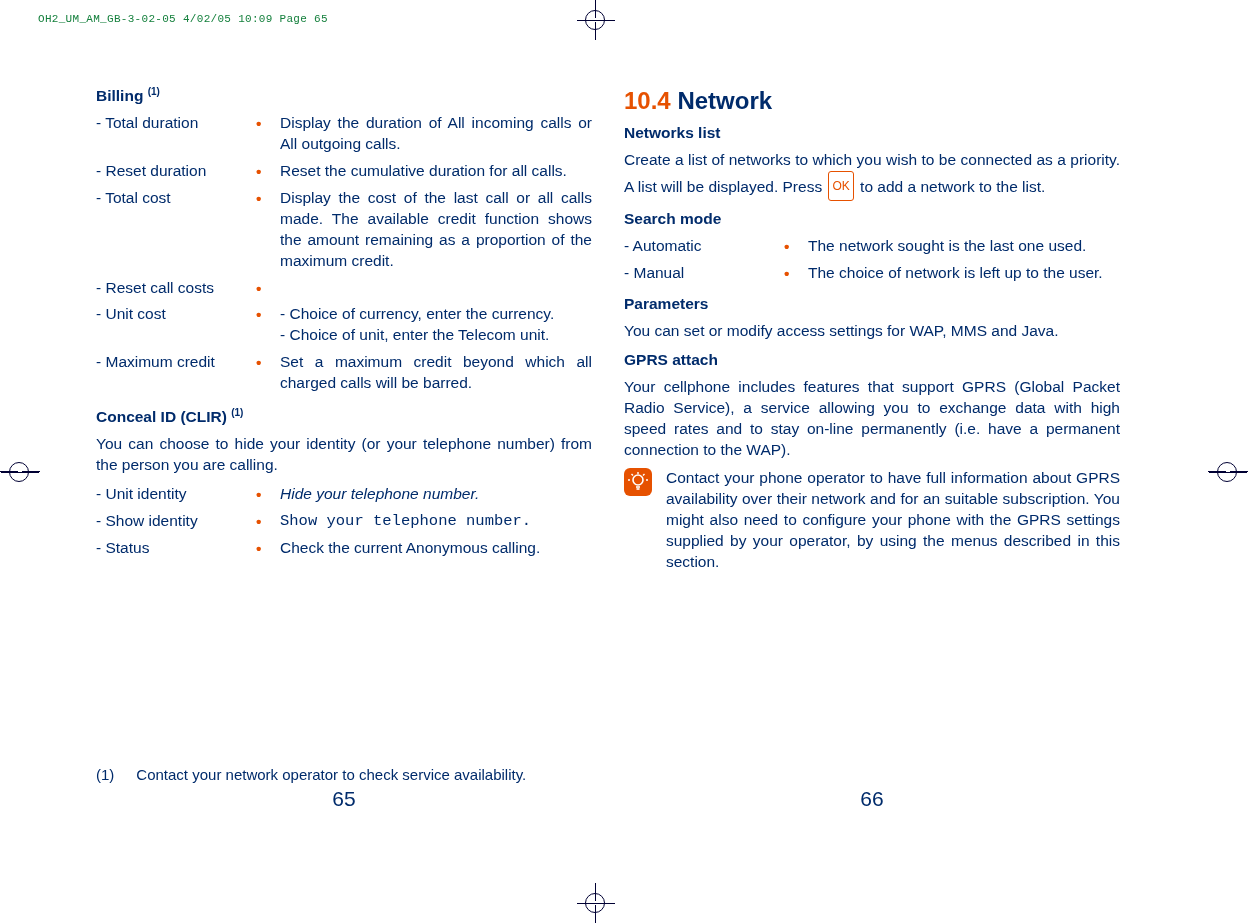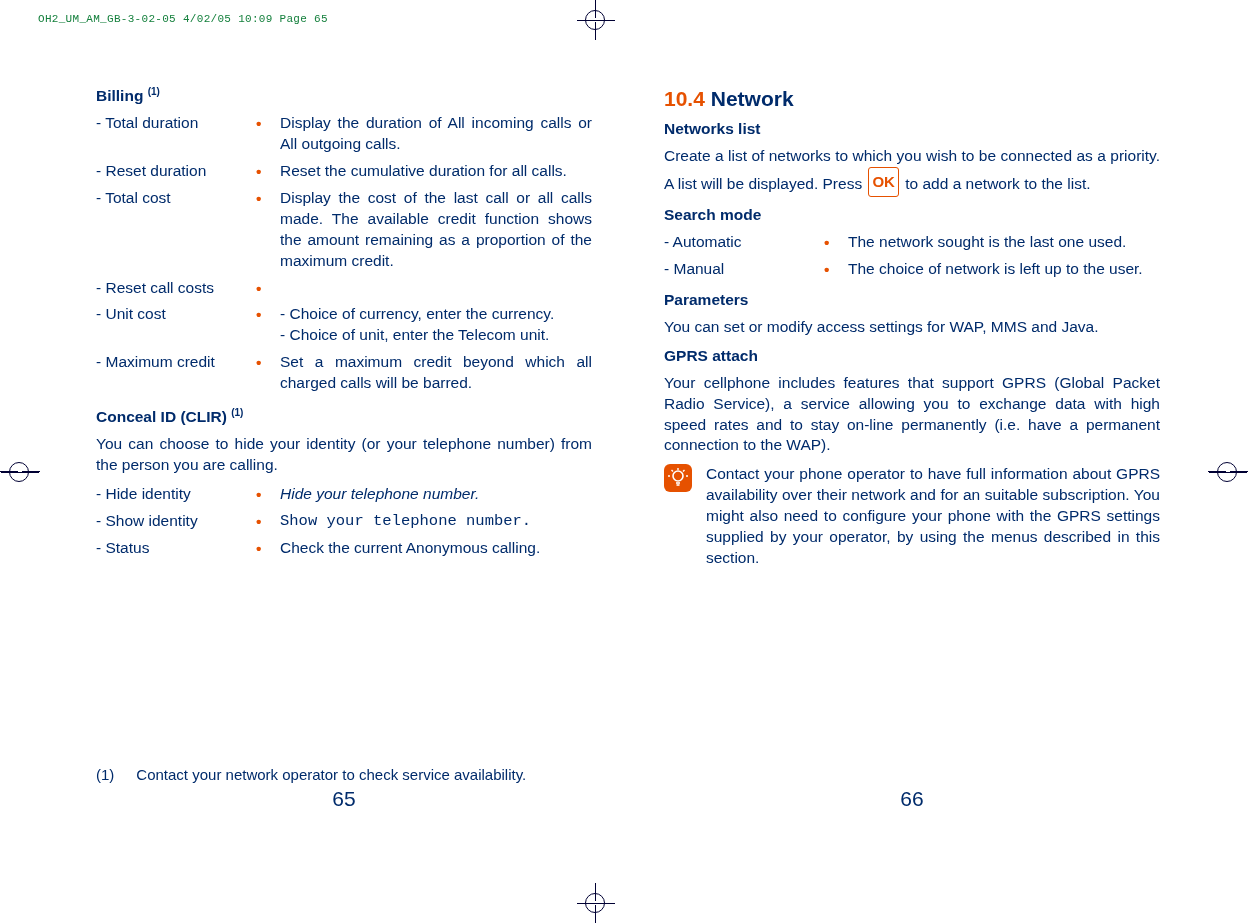--- a/index.html
+++ b/index.html
@@ -32,47 +32,47 @@
   .crop-mark-bottom::after  { content:""; position:absolute; left:19px; top:22px; width:1px; height:18px; background:#003;}
   .crop-mark-left { position:absolute; top:452px; left:0; width:40px; height:40px;}
   .crop-mark-left::before{content:"";position:absolute;top:19px;left:0;height:1px;width:18px;background:#003;}
   .crop-mark-left::after {content:"";position:absolute;top:19px;left:22px;height:1px;width:18px;background:#003;}
   .crop-mark-right{ position:absolute; top:452px; right:0; width:40px; height:40px;}
   .crop-mark-right::before{content:"";position:absolute;top:19px;left:0;height:1px;width:18px;background:#003;}
   .crop-mark-right::after {content:"";position:absolute;top:19px;left:22px;height:1px;width:18px;background:#003;}
   .spread {
     position:absolute;
     top:85px; left:96px;
-    display:flex; gap:72px;
+    display:flex; gap:32px;
   }
   .page { width:496px; position:relative; min-height:740px;}
   .section-title{
     font-weight:700;
     color:#002b6b;
     margin-bottom:6px;
   }
   .sup{ font-size:10px; vertical-align:super;}
   .def-row{ display:flex; margin-bottom:6px; }
   .term { width:160px; flex-shrink:0;}
   .bullet-cell{ width:24px; flex-shrink:0; color:#e65100; font-weight:700; position:relative; top:1px;}
   .desc { flex:1; text-align:justify;}
   .body-para{ text-align:justify; margin-bottom:8px;}
   .sec-orange{ color:#e65100; font-weight:700;}
-  .h2-row{ font-weight:700; font-size:21px; margin-bottom:6px;}
+  .h2-row{ font-weight:700; font-size:24px; margin-bottom:6px;}
   .ok-badge{
     display:inline-block;
     border:1px solid #e65100;
     border-radius:3px;
     color:#e65100;
-    font-size:15px;
+    font-size:12px;
     padding:7px 3px;
     line-height:14px;
     vertical-align:2px;
     margin:0 2px;
-    font-weight:700;
+    font-weight:400;
   }
   .footnote { position:absolute; bottom:40px; left:0; display:flex; gap:22px; font-size:15px;}
   .pagenum { position:absolute; bottom:12px; width:100%; text-align:center; font-size:21px;}
   .info-row{ display:flex; gap:14px; margin-top:8px;}
   .tip-icon{
     width:28px;height:28px;flex-shrink:0;
     background:#e65100;border-radius:6px;
     position:relative;
   }
   .tip-icon svg{position:absolute;top:3px;left:3px;}
@@ -134,21 +134,21 @@
         </div>
       </div>
 
     <div class="section-title" style="margin-top:12px">
       <span>Conceal ID (CLIR)</span>
       <span class="sup">(1)</span>
     </div>
     <div class="body-para">You can choose to hide your identity (or your telephone number) from the person you are calling.</div>
     <div id="conceal-list">
         <div class="def-row">
-          <div class="term">- Hide identity</div>
+          <div class="term">- Unit identity</div>
           <div class="bullet-cell">•</div>
           <div class="desc" style="white-space: pre-line; font-style: italic;">Hide your telephone number.</div>
         </div>
         <div class="def-row">
           <div class="term">- Show identity</div>
           <div class="bullet-cell">•</div>
           <div class="desc" style="white-space: pre-line; font-family: Liberation Mono, monospace;">Show your telephone number.</div>
         </div>
         <div class="def-row">
           <div class="term">- Status</div>

